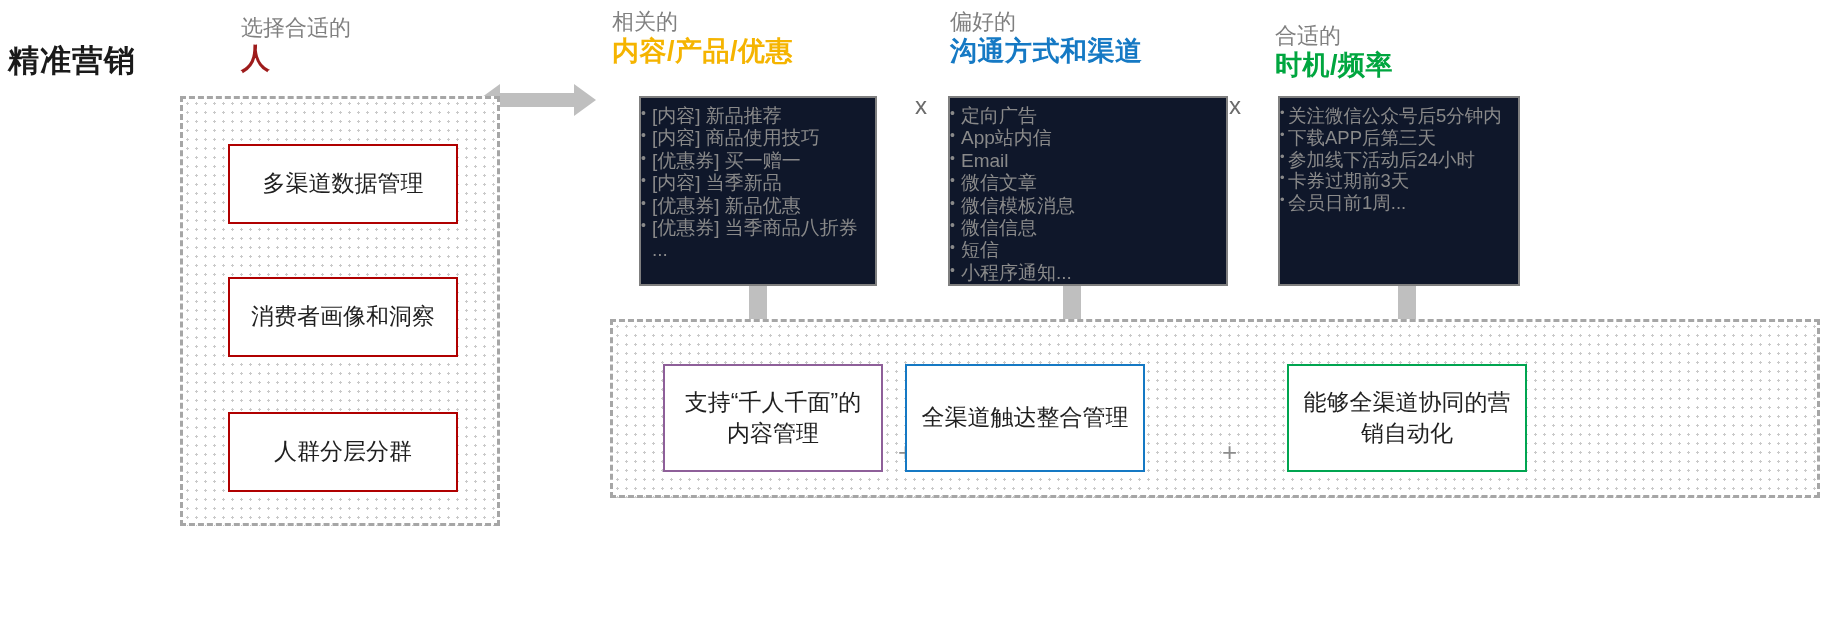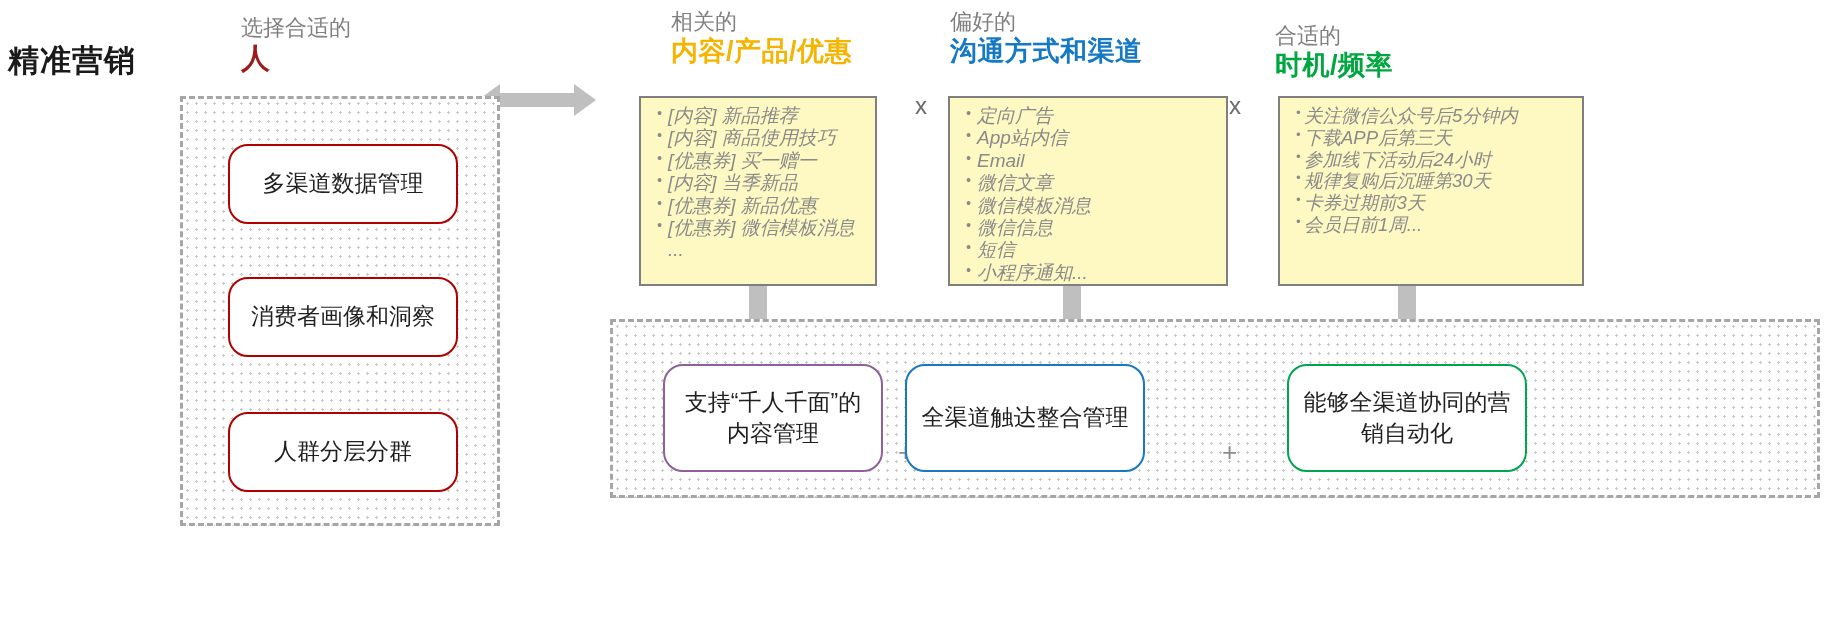--- a/index.html
+++ b/index.html
@@ -71,41 +71,39 @@
   }
 
   
   .box {
     position: absolute;
     background: #ffffff;
     display: flex;
     align-items: center;
     justify-content: center;
     text-align: center;
-    border-radius: 20px;
   }
   .box-label {
     font-size: 23px;
     color: #1f1f1f;
     line-height: 1.35;
     padding: 0 10px;
   }
   .box.red    { border: 2.5px solid #b00000; }
   .box.purple { border: 2px solid #8e5f99; }
   .box.blue   { border: 2px solid #1579c4; }
   .box.green  { border: 2px solid #00a550; }
 
   
   .list-box {
     position: absolute;
     border: 2px solid #7f7f7f;
-    background: #fef9c3;
-    padding: 7px 4px 7px 16px;
+    background: #0f172a;
+    padding: 7px 4px 7px 0;
     overflow: hidden;
-    font-style: italic;
   }
   .list-box ul {
     margin: 0; padding: 0; list-style: none;
   }
   .list-box li {
     font-size: 19px;
     color: #8a8a8a;
     line-height: 1.18;
     white-space: nowrap;
     position: relative;
@@ -144,21 +142,21 @@
     <div class="col-sub">选择合适的</div>
     <div class="col-main red">人</div>
   </div>
 
   <div class="abs" style="left:478px; top:50px;">
     <svg width="118" height="36" viewBox="0 0 118 36">
       <polygon points="0,18 22,2 22,11 96,11 96,2 118,18 96,34 96,25 22,25 22,34" fill="#bfbfbf"></polygon>
     </svg>
   </div>
 
-  <div class="col-head" style="left:671px; top:8px;">
+  <div class="col-head" style="left:612px; top:8px;">
     <div class="col-sub">相关的</div>
     <div class="col-main yellow">内容/产品/优惠</div>
   </div>
 
   <div class="abs mult-op" style="left:915px; top:60px;">x</div>
 
   <div class="col-head" style="left:950px; top:8px;">
     <div class="col-sub">偏好的</div>
     <div class="col-main blue">沟通方式和渠道</div>
   </div>
@@ -182,44 +180,43 @@
     <span class="box-label">人群分层分群</span>
   </div>
 
   <div class="list-box" style="left:639px; top:96px; width:238px; height:190px;">
     <ul>
       <li>[内容] 新品推荐</li>
       <li>[内容] 商品使用技巧</li>
       <li>[优惠券] 买一赠一</li>
       <li>[内容] 当季新品</li>
       <li>[优惠券] 新品优惠</li>
-      <li>[优惠券] 微信模板消息</li>
+      <li>[优惠券] 当季商品八折券</li>
       <li class="nobullet">...</li>
     </ul>
   </div>
 
   <div class="list-box" style="left:948px; top:96px; width:280px; height:190px;">
     <ul>
       <li>定向广告</li>
       <li>App站内信</li>
       <li>Email</li>
       <li>微信文章</li>
       <li>微信模板消息</li>
       <li>微信信息</li>
       <li>短信</li>
       <li>小程序通知...</li>
     </ul>
   </div>
 
-  <div class="list-box tight" style="left:1278px; top:96px; width:306px; height:190px;">
+  <div class="list-box tight" style="left:1278px; top:96px; width:242px; height:190px;">
     <ul>
       <li>关注微信公众号后5分钟内</li>
       <li>下载APP后第三天</li>
       <li>参加线下活动后24小时</li>
-      <li>规律复购后沉睡第30天</li>
       <li>卡券过期前3天</li>
       <li>会员日前1周...</li>
     </ul>
   </div>
 
   <div class="arrow-down" style="left:735px; top:286px;">
     <svg width="46" height="62" viewBox="0 0 46 62">
       <polygon points="14,0 32,0 32,36 46,36 23,62 0,36 14,36" fill="#bfbfbf"></polygon>
     </svg>
   </div>

